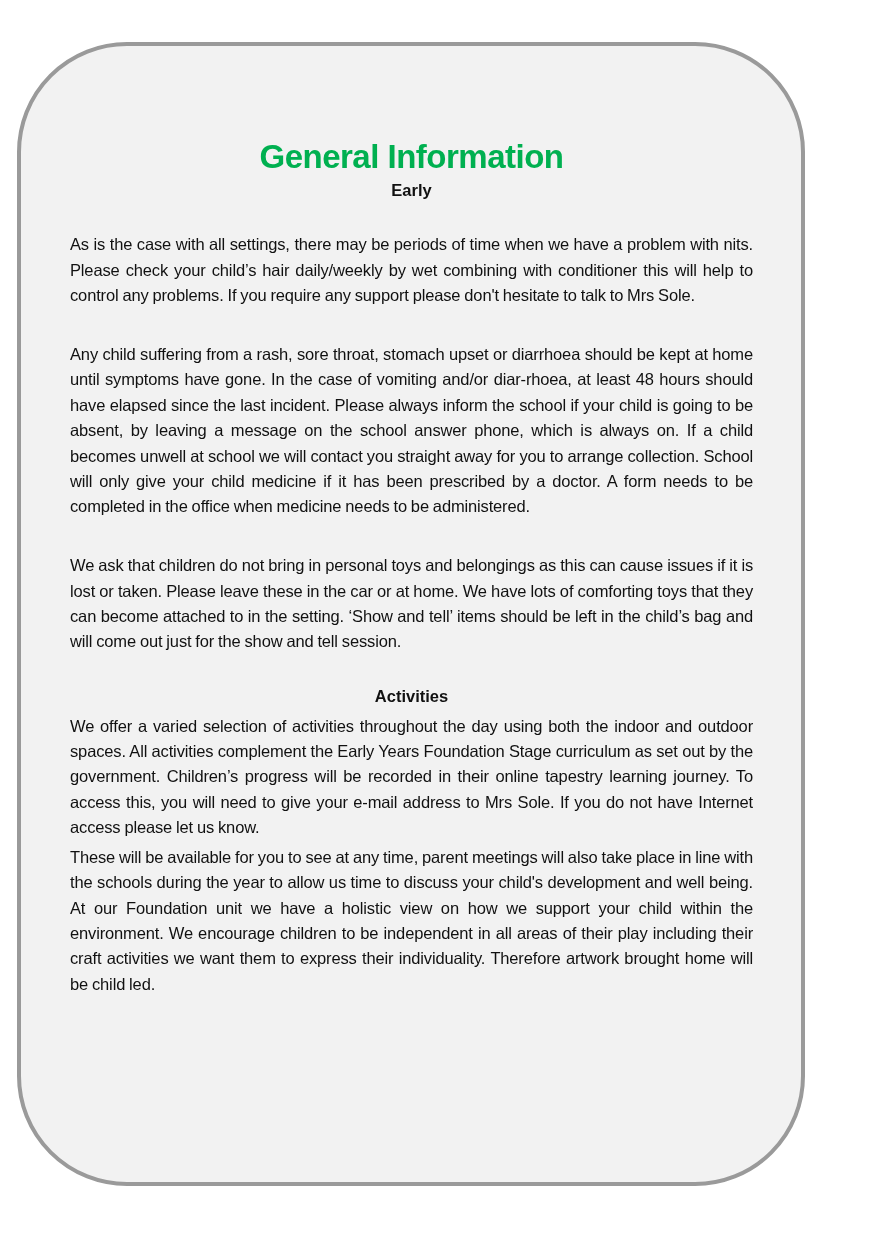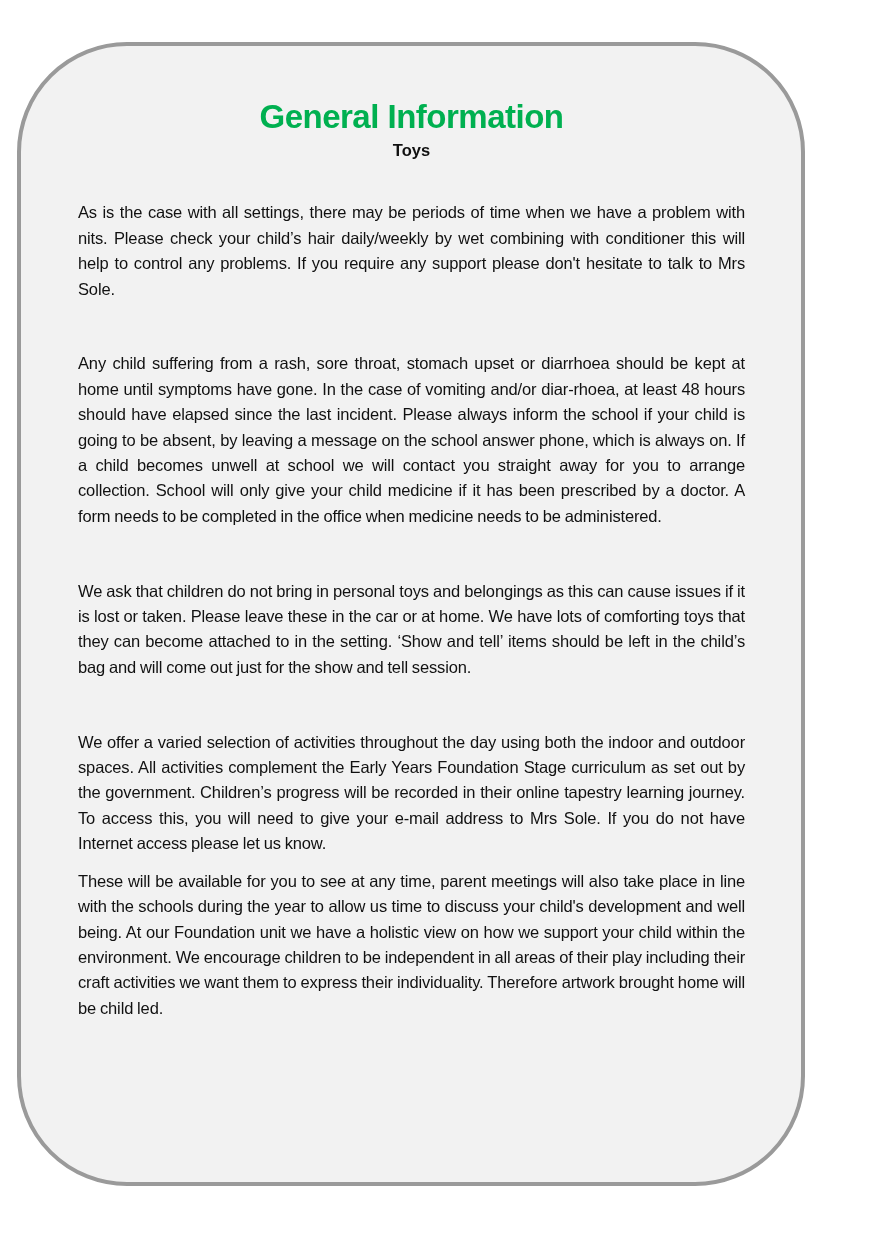--- a/index.html
+++ b/index.html
@@ -44,56 +44,57 @@
       text-align: center;
       font-weight: bold;
       font-size: 16.5px;
       line-height: 25.4px;
       margin: 0;
     }
     .para {
       text-align: justify;
       font-size: 16.5px;
       line-height: 25.4px;
-      margin: 12px;
+      margin: 4px;
       letter-spacing: -0.15px;
       word-spacing: -0.5px;
     }
     .gap-after-heading-nits {
       height: 25px;
     }
     .section-gap {
       height: 25.4px;
     }
   </style>
 </head>
 <body>
 
 <div class="panel" style="background: rgb(242, 242, 242); border-color: rgb(154, 154, 154);"></div>
 
 <div class="content">
-  <h1 class="title" id="doc-title" style="color: rgb(0, 176, 80);">General Information</h1>
+  <h1 class="title" id="doc-title" style="color: rgb(0, 176, 80); margin-top: 40px;">General Information</h1>
 
   <div>
-    <h2 class="section-heading">Toys</h2>
+    <h2 class="section-heading">Early</h2>
     <div class="gap-after-heading-nits"></div>
     <p class="para">As is the case with all settings, there may be periods of time when we have a problem with nits. Please check your child’s hair daily/weekly by wet combining with conditioner this will help to control any problems. If you require any support please don't hesitate to talk to Mrs Sole.</p>
   </div>
 
   <div class="section-gap"></div>
 
   <div>
     <p class="para">Any child suffering from a rash, sore throat, stomach upset or diarrhoea should be kept at home until symptoms have gone. In the case of vomiting and/or diar-rhoea, at least 48 hours should have elapsed since the last incident. Please always inform the school if your child is going to be absent, by leaving a message on the school answer phone, which is always on. If a child becomes unwell at school we will contact you straight away for you to arrange collection. School will only give your child medicine if it has been prescribed by a doctor. A form needs to be completed in the office when medicine needs to be administered.</p>
   </div>
 
   <div class="section-gap"></div>
 
   <div>
     <p class="para">We ask that children do not bring in personal toys and belongings as this can cause issues if it is lost or taken. Please leave these in the car or at home. We have lots of comforting toys that they can become attached to in the setting. ‘Show and tell’ items should be left in the child’s bag and will come out just for the show and tell session.</p>
   </div>
 
   <div class="section-gap"></div>
 
   <div>
+    <h2 class="section-heading">Activities</h2>
     <p class="para">We offer a varied selection of activities throughout the day using both the indoor and outdoor spaces. All activities complement the Early Years Foundation Stage curriculum as set out by the government. Children’s progress will be recorded in their online tapestry learning journey. To access this, you will need to give your e-mail address to Mrs Sole. If you do not have Internet access please let us know.</p>
     <p class="para">These will be available for you to see at any time, parent meetings will also take place in line with the schools during the year to allow us time to discuss your child's development and well being. At our Foundation unit we have a holistic view on how we support your child within the environment. We encourage children to be independent in all areas of their play including their craft activities we want them to express their individuality. Therefore artwork brought home will be child led.</p>
   </div>
 </div>
 
 </body></html>

